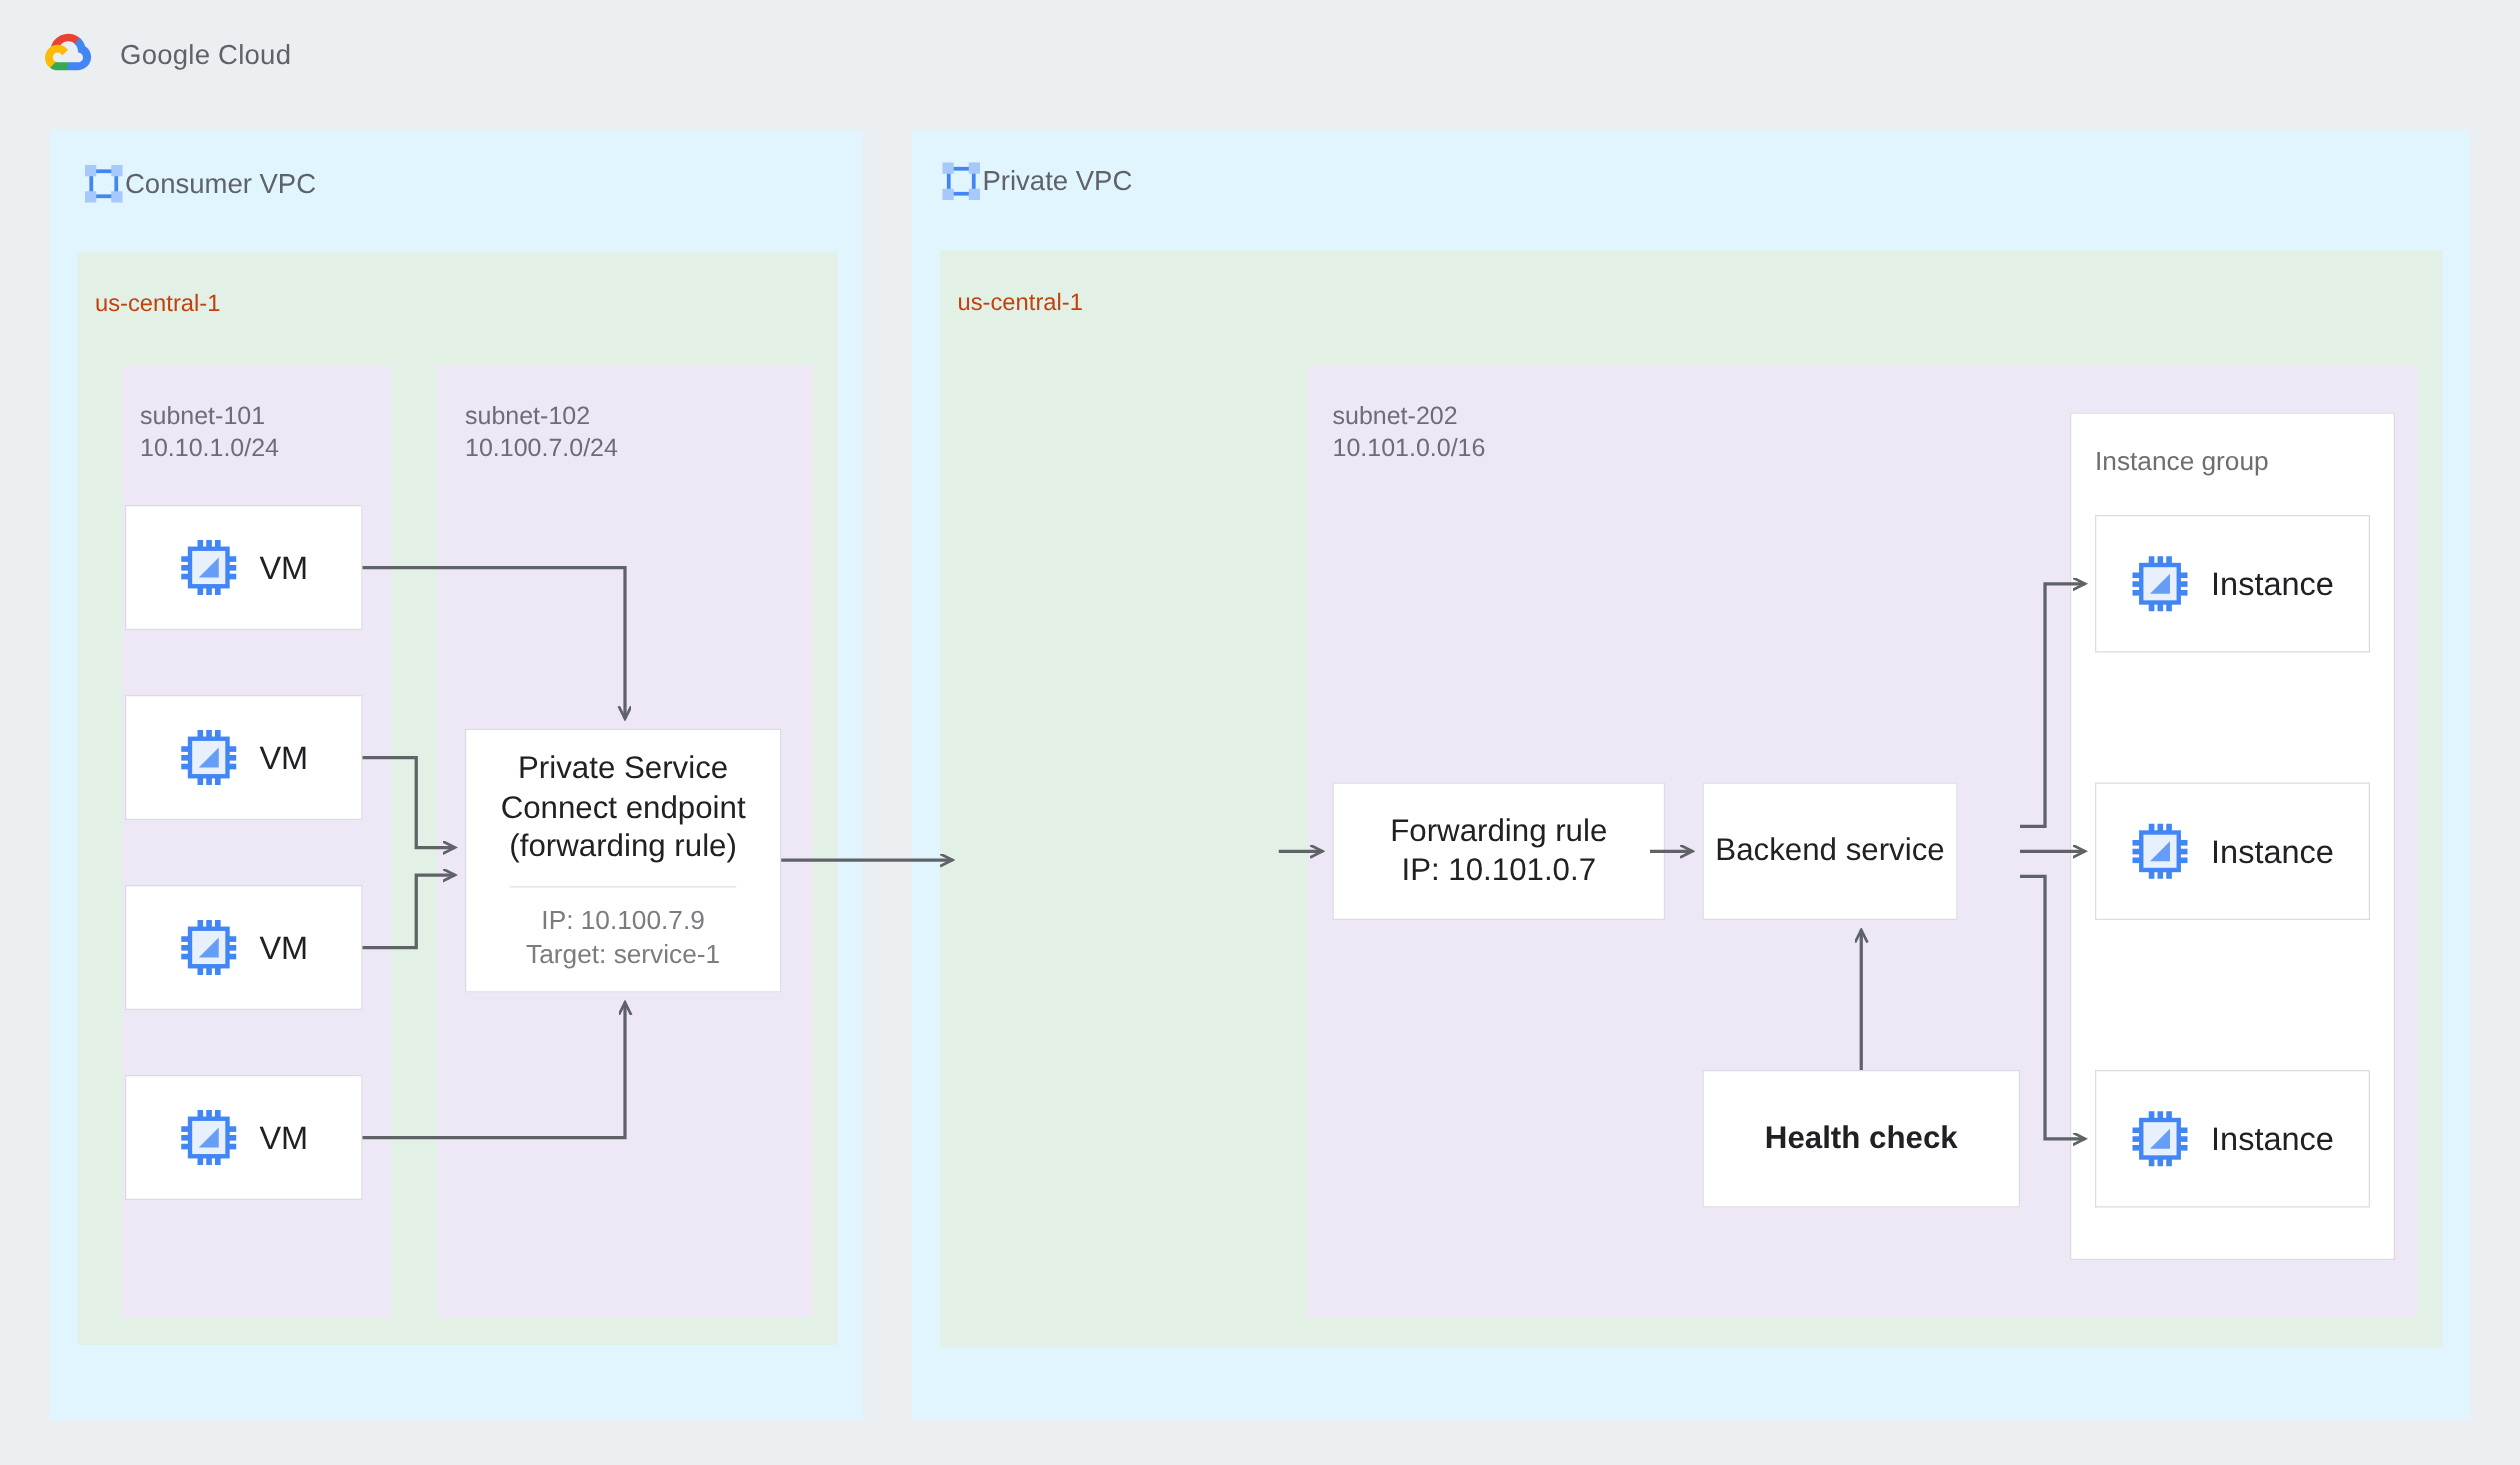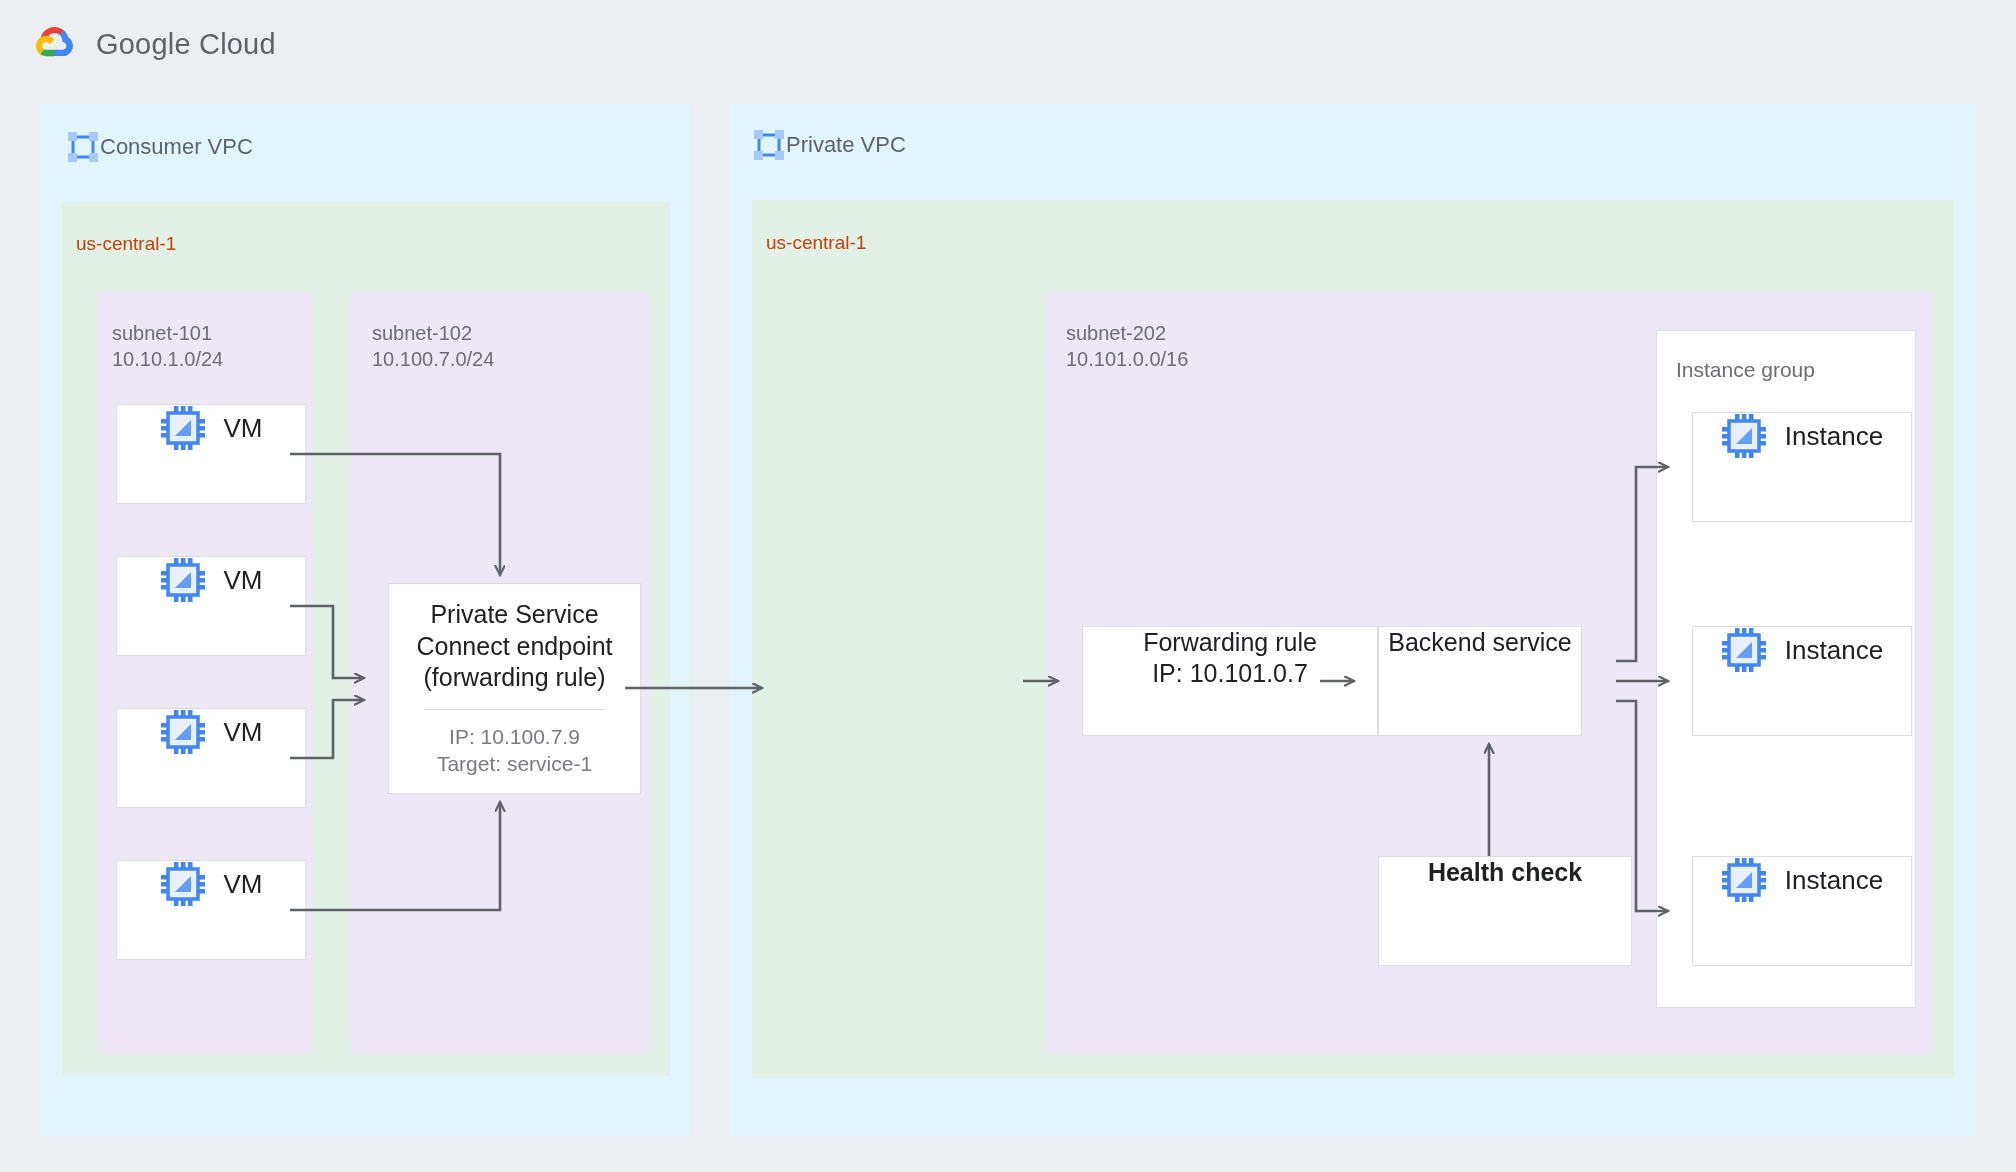--- a/index.html
+++ b/index.html
@@ -7,38 +7,38 @@
     width:2016px;height:1172px;
     background:#eceff1;
     font-family:"Liberation Sans","DejaVu Sans",sans-serif;
     overflow:hidden;
   }
   .page{position:absolute;left:0;top:0;width:2016px;height:1172px;background:#eceff1;}
 
   
   .brand{position:absolute;left:30px;top:22px;display:flex;align-items:center;gap:18px;}
   .brand-logo{width:48px;height:44px;}
-  .brand-text{font-size:29px;color:#5f6368;letter-spacing:.2px;white-space:nowrap;}
+  .brand-text{font-size:22px;color:#5f6368;letter-spacing:.2px;white-space:nowrap;}
   .brand-text b{font-weight:400;}
 
   
   .vpc{position:absolute;background:#e1f5fe;}
   .vpc-head{position:absolute;display:flex;align-items:center;}
   .vpc-title{font-size:22px;color:#5f6368;white-space:nowrap;}
   .vpc-icon{width:34px;height:34px;flex:0 0 34px;}
 
   .region{position:absolute;background:#e3f0e5;}
   .region-label{position:absolute;font-size:19px;color:#c2410c;white-space:nowrap;}
 
   .subnet{position:absolute;background:#ede7f6;}
   .subnet-label{position:absolute;font-size:20px;color:#6d6d73;line-height:1.32;white-space:pre-line;}
 
   
   .node{position:absolute;background:#ffffff;border:1px solid #dadce0;box-sizing:border-box;
-        display:flex;align-items:flex-start;justify-content:center;margin-left:16px;}
+        display:flex;align-items:center;justify-content:center;}
   .node-title{font-size:25px;color:#202124;text-align:center;line-height:1.25;white-space:pre-line;}
   .node-sub{font-size:21px;color:#7b7b80;text-align:center;line-height:1.28;white-space:pre-line;}
   .node-stack{display:flex;flex-direction:column;align-items:center;justify-content:center;
               width:100%;height:100%;padding:0 10px;box-sizing:border-box;}
   .divider{width:78%;height:1px;background:#e0e0e0;margin:16px 0 14px 0;}
 
   .vmrow{display:flex;align-items:center;gap:18px;}
   .chip{width:46px;height:46px;flex:0 0 46px;}
   .vmlabel{font-size:26px;color:#202124;white-space:nowrap;}
 
@@ -219,21 +219,21 @@
   </div>
 
   <div class="region" style="left:752px;top:200px;width:1202px;height:878px;"></div>
   <div class="region-label" style="left:766px;top:232px;">us-central-1</div>
 
 
   <div class="subnet" style="left:1046px;top:292px;width:888px;height:762px;"></div>
   <div class="subnet-label" style="left:1066px;top:320px;">subnet-202
 10.101.0.0/16</div>
 
-  <div class="node" style="left:1066px;top:626px;width:296px;height:110px;">
+  <div class="node" style="left:1066px;top:626px;width:266px;height:110px;">
     <div class="node-title">Forwarding rule
 IP: 10.101.0.7</div>
   </div>
 
   <div class="node" style="left:1362px;top:626px;width:204px;height:110px;">
     <div class="node-title">Backend service</div>
   </div>
 
   <div class="node" style="left:1362px;top:856px;width:254px;height:110px;font-weight:bold;">
     <div class="node-title">Health check</div>

